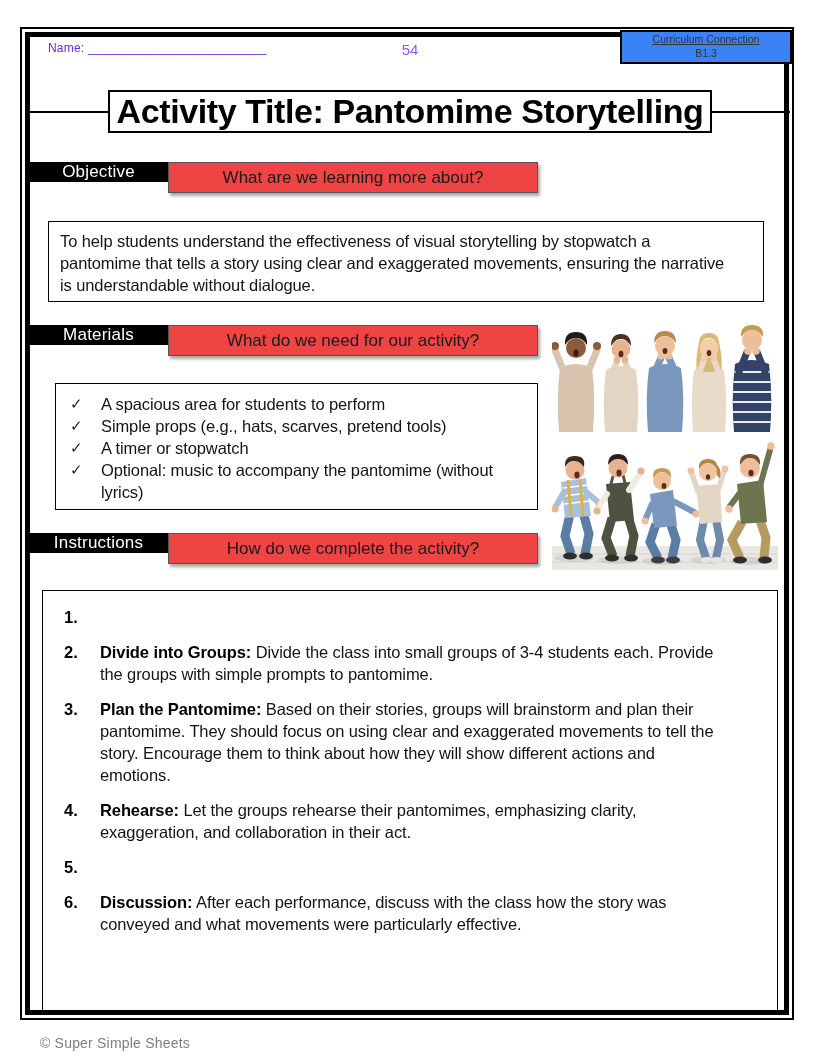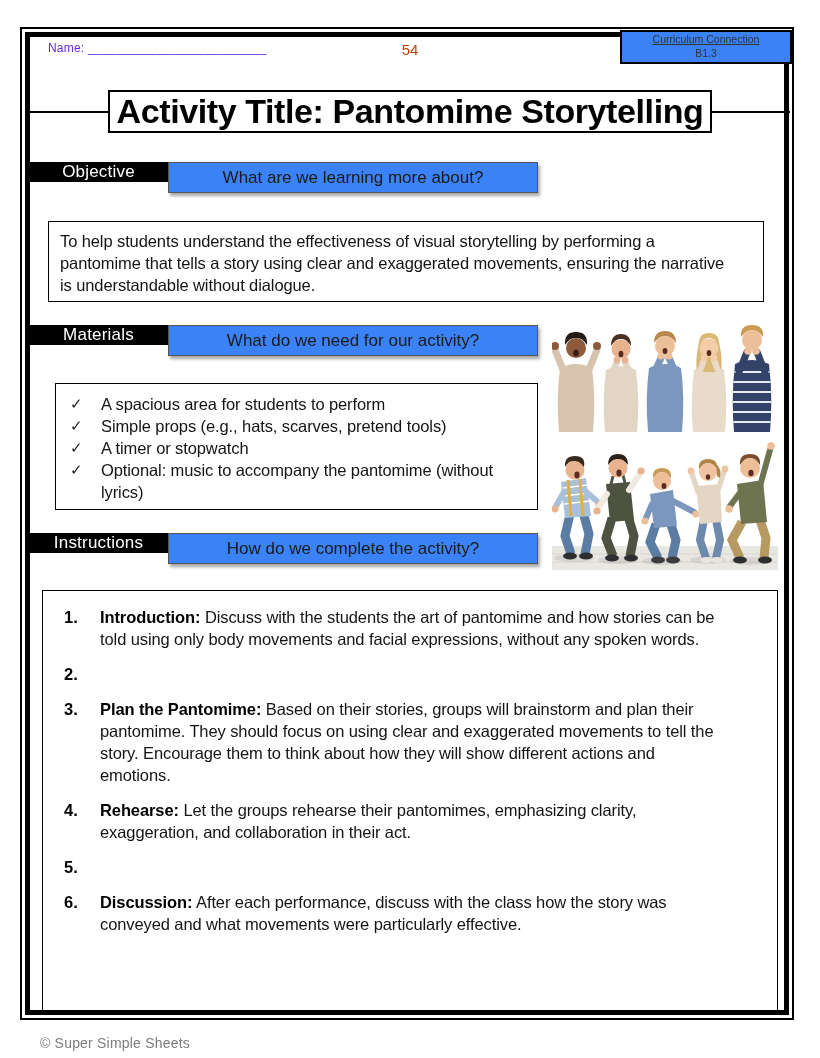--- a/index.html
+++ b/index.html
@@ -9,40 +9,40 @@
   }
   
   .frame-outer{position:absolute;left:20px;top:27px;width:774px;height:993px;
     border:2px solid #000;box-sizing:border-box;pointer-events:none;}
   .frame-inner{position:absolute;left:25px;top:32px;width:764px;height:983px;
     border:5px solid #000;box-sizing:border-box;pointer-events:none;}
 
   
   .name-row{position:absolute;left:48px;top:41px;font-size:12px;color:#6d28d9;letter-spacing:.2px;}
   .page-number{position:absolute;left:0;top:41px;width:820px;text-align:center;
-    font-size:15px;color:#c2410c;}
+    font-size:15px;color:#8b5cf6;}
   .curriculum-box{position:absolute;left:620px;top:30px;width:172px;height:34px;
     background:#3b82f6;border:2px solid #000;box-sizing:border-box;
     display:flex;flex-direction:column;justify-content:center;align-items:center;
     font-size:10.5px;color:#333;line-height:1.3;}
   .curriculum-box .cc-title{text-decoration:underline;}
 
   
   .title-rule{position:absolute;left:30px;top:111px;width:760px;height:2px;background:#000;}
   .title-box{position:absolute;left:108px;top:90px;width:604px;height:43px;
     background:#fff;border:2px solid #000;box-sizing:border-box;
     display:flex;align-items:center;justify-content:center;
     font-size:34px;font-weight:bold;letter-spacing:-.4px;color:#000;}
 
   
   .section-header{position:absolute;left:29px;height:33px;}
   .section-label{position:absolute;left:0;top:0;width:139px;height:20px;background:#000;
     color:#fff;display:flex;align-items:center;justify-content:center;font-size:17px;letter-spacing:.2px;}
   .section-question{position:absolute;left:139px;top:0;width:370px;height:31px;
-    background:#3b82f6;border:1px solid #555;box-sizing:border-box;
+    background:#ef4444;border:1px solid #555;box-sizing:border-box;
     display:flex;align-items:center;justify-content:center;font-size:17px;color:#1a1a1a;
     box-shadow:2px 3px 3px rgba(0,0,0,.35);}
   #objective-header{top:162px;}
   #materials-header{top:325px;}
   #instructions-header{top:533px;}
 
   
   .objective-box{position:absolute;left:48px;top:221px;width:716px;height:81px;
     border:1.5px solid #000;box-sizing:border-box;padding:8px 36px 8px 11px;
     font-size:16.5px;line-height:22px;letter-spacing:-.1px;color:#141414;}
@@ -83,21 +83,21 @@
   <div class="cc-code">B1.3</div>
 </div>
 
 <div class="title-rule"></div>
 <div class="title-box">Activity Title: Pantomime Storytelling</div>
 
 <div class="section-header" id="objective-header">
   <div class="section-label">Objective</div>
   <div class="section-question">What are we learning more about?</div>
 </div>
-<div class="objective-box">To help students understand the effectiveness of visual storytelling by performing a pantomime that tells a story using clear and exaggerated movements, ensuring the narrative is understandable without dialogue.</div>
+<div class="objective-box">To help students understand the effectiveness of visual storytelling by stopwatch a pantomime that tells a story using clear and exaggerated movements, ensuring the narrative is understandable without dialogue.</div>
 
 <div class="section-header" id="materials-header">
   <div class="section-label">Materials</div>
   <div class="section-question">What do we need for our activity?</div>
 </div>
 <div class="materials-box">
   <div class="material-item">
     <span class="check">✓</span>
     <span class="mtext">A spacious area for students to perform</span>
   </div>
@@ -280,24 +280,24 @@
   </svg>
 </div>
 
 <div class="section-header" id="instructions-header">
   <div class="section-label">Instructions</div>
   <div class="section-question">How do we complete the activity?</div>
 </div>
 <div class="instructions-box">
   <div class="step">
     <span class="num">1.</span>
-    <span class="stext"><b class="stitle">Introduction:</b> <span>Discuss with the students the art of pantomime and how stories can be told using only body movements and facial expressions, without any spoken words.</span></span>
   </div>
   <div class="step">
     <span class="num">2.</span>
+    <span class="stext"><b class="stitle">Divide into Groups:</b> <span>Divide the class into small groups of 3-4 students each. Provide the groups with simple prompts to pantomime.</span></span>
   </div>
   <div class="step">
     <span class="num">3.</span>
     <span class="stext"><b class="stitle">Plan the Pantomime:</b> <span>Based on their stories, groups will brainstorm and plan their pantomime. They should focus on using clear and exaggerated movements to tell the story. Encourage them to think about how they will show different actions and emotions.</span></span>
   </div>
   <div class="step">
     <span class="num">4.</span>
     <span class="stext"><b class="stitle">Rehearse:</b> <span>Let the groups rehearse their pantomimes, emphasizing clarity, exaggeration, and collaboration in their act.</span></span>
   </div>
   <div class="step">

